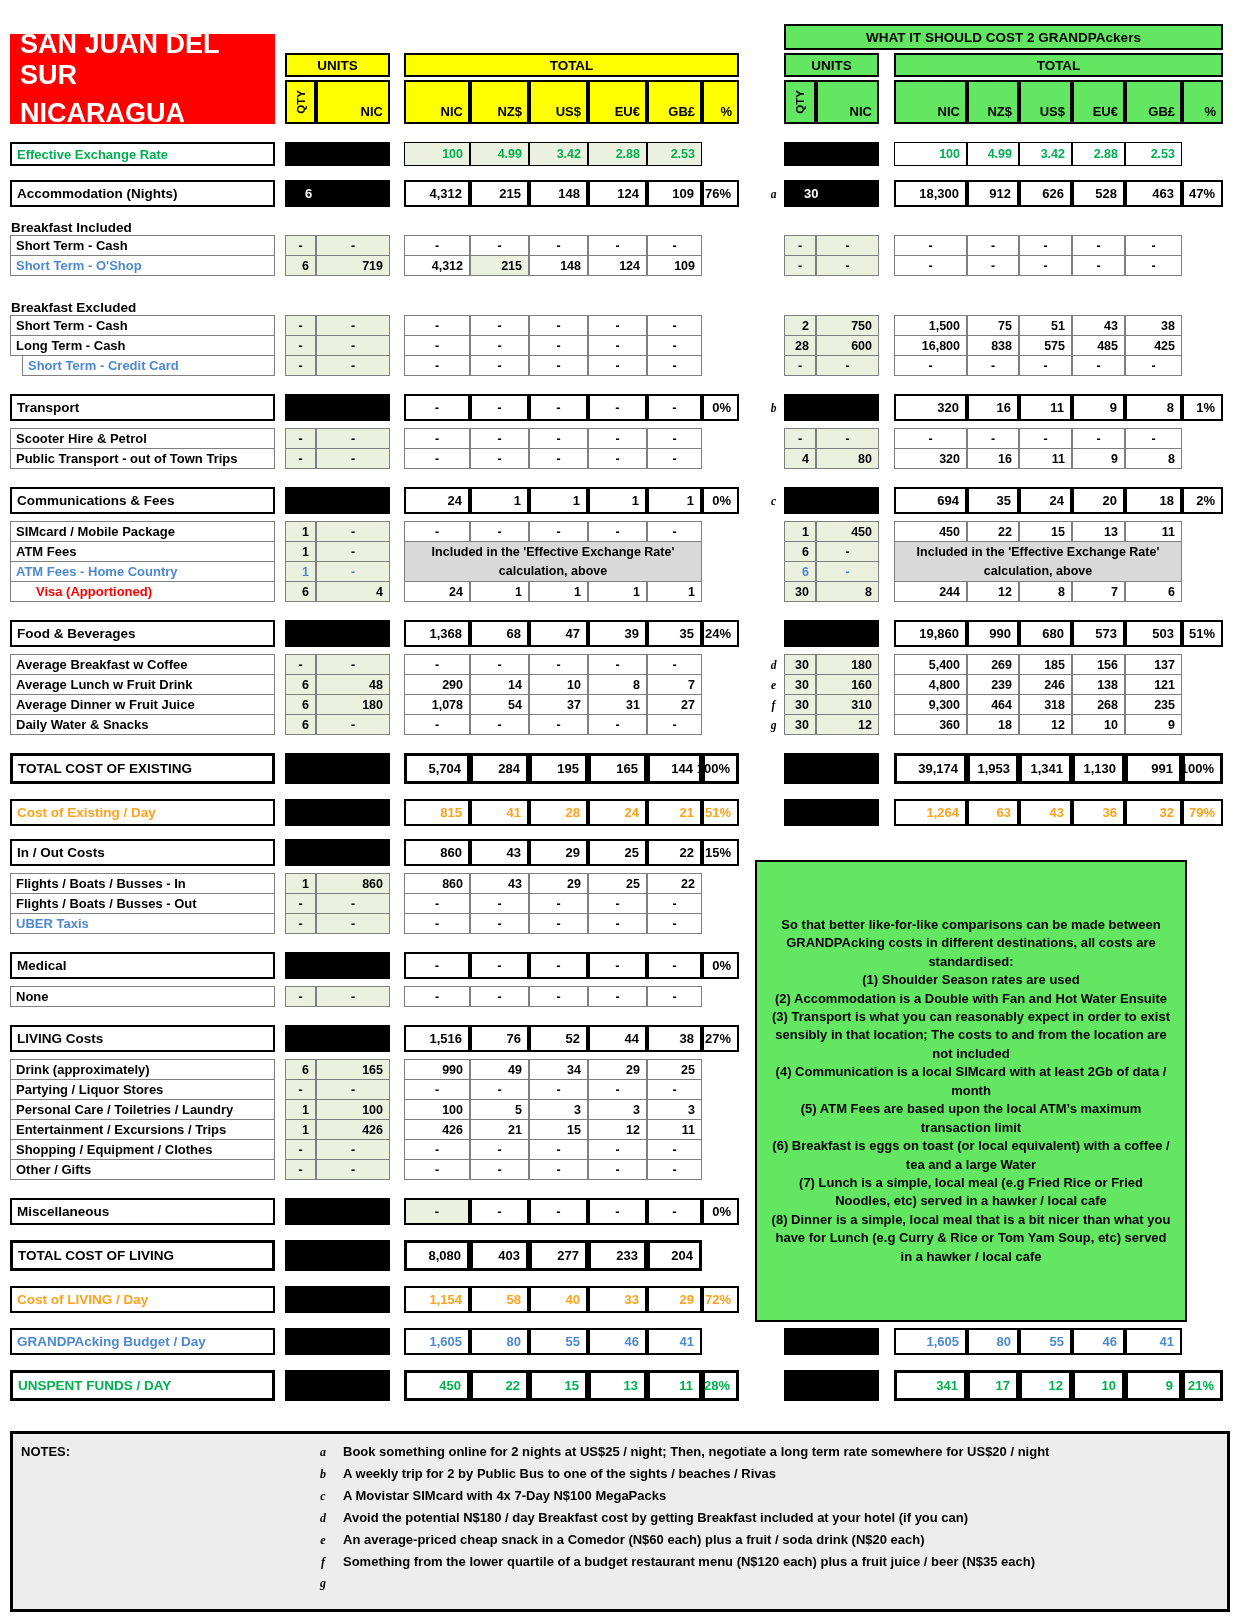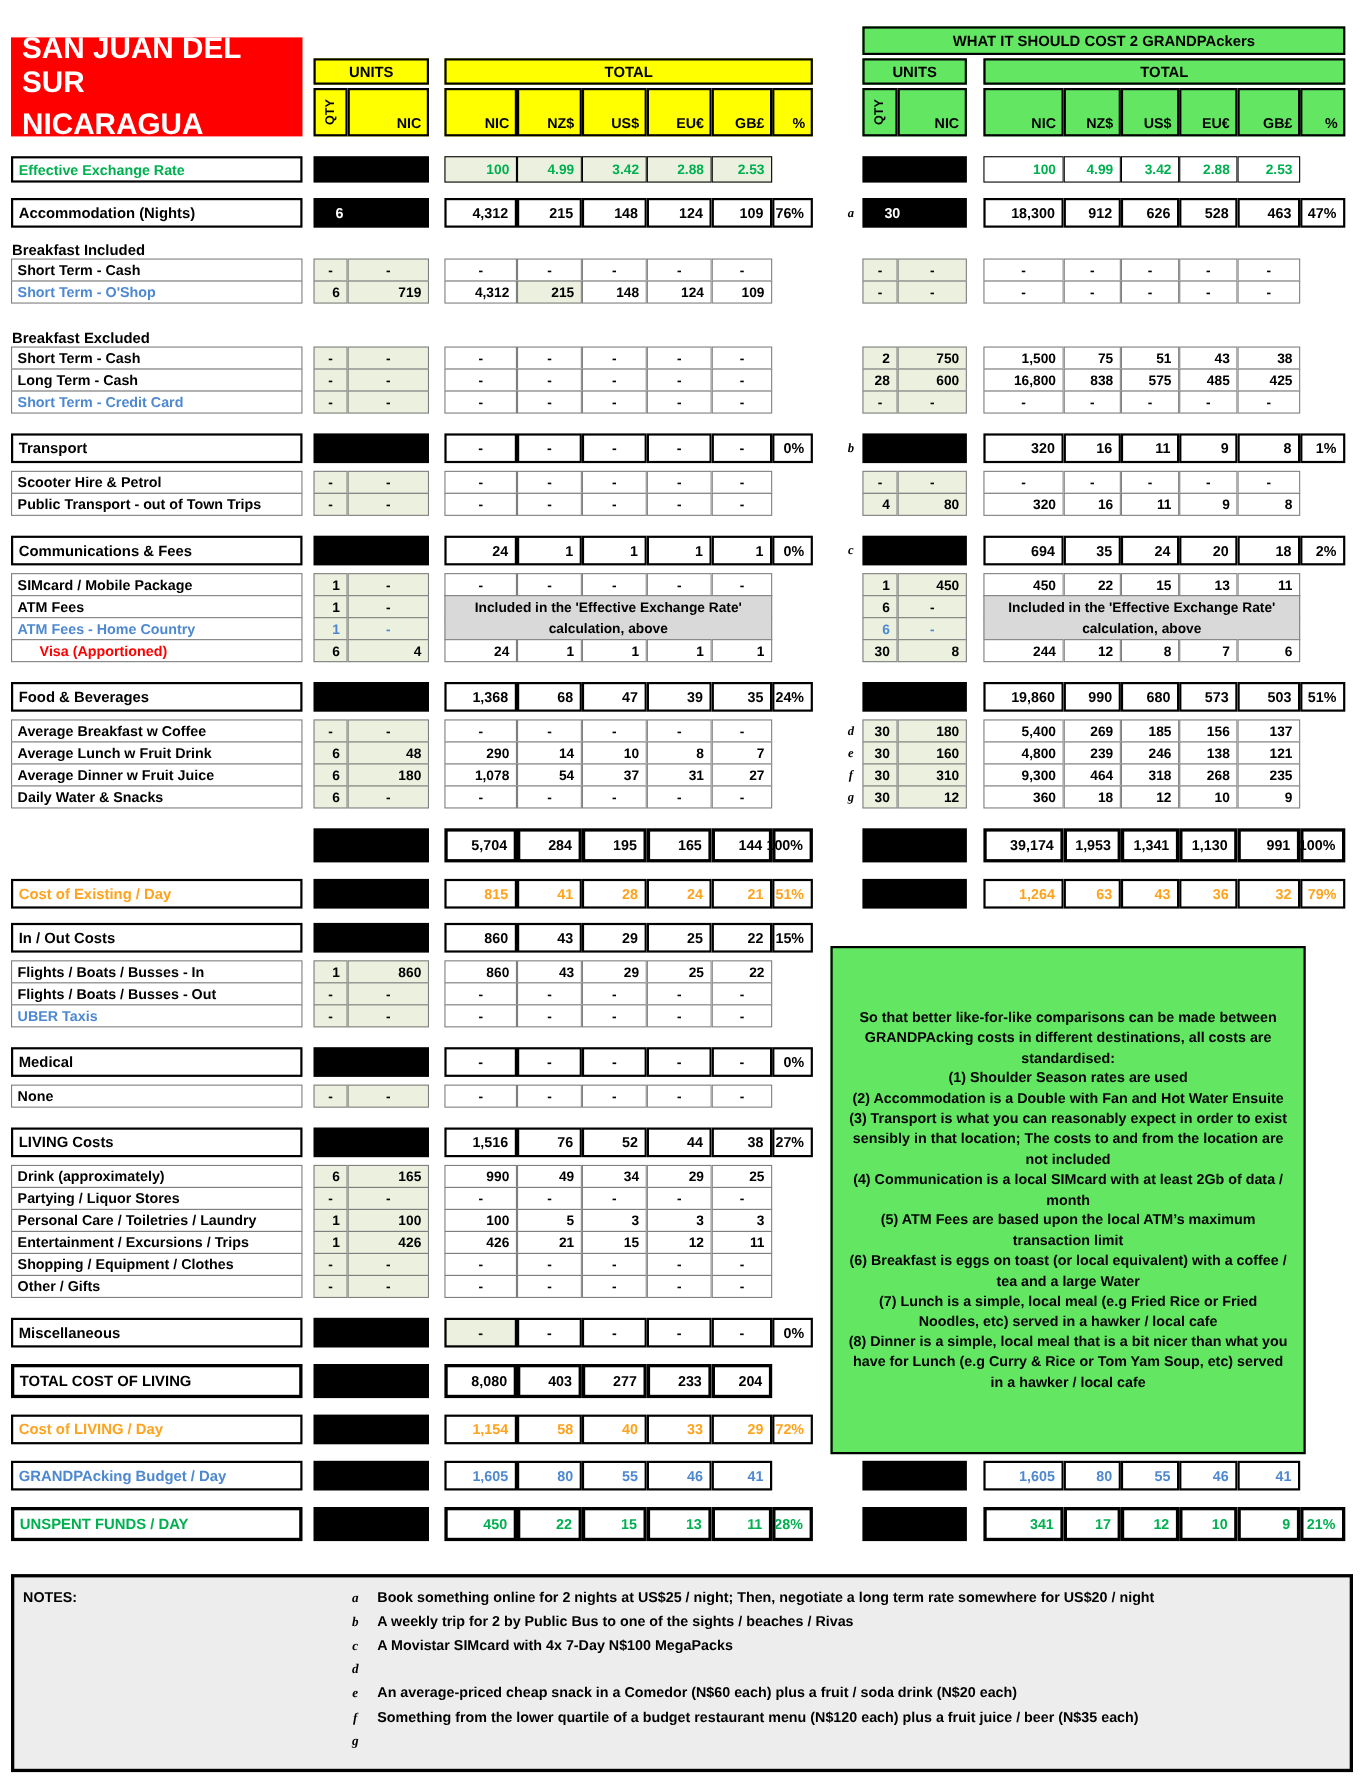--- a/index.html
+++ b/index.html
@@ -225,21 +225,21 @@
         <div class="val dash" style="grid-column: 10;">-</div>
         <div class="u" style="grid-column: 15;">28</div>
         <div class="u" style="grid-column: 16;">600</div>
         <div class="val" style="grid-column: 18;">16,800</div>
         <div class="val" style="grid-column: 19;">838</div>
         <div class="val" style="grid-column: 20;">575</div>
         <div class="val" style="grid-column: 21;">485</div>
         <div class="val" style="grid-column: 22;">425</div>
       </div>
       <div class="grid itm">
-        <div class="label c-blue" style="grid-column: 1 / 2;">Short Term - Credit Card</div>
+        <div class="label c-blue" style="grid-column: 1 / 2; margin-left: 12px;">Short Term - Credit Card</div>
         <div class="u dash" style="grid-column: 3;">-</div>
         <div class="u dash" style="grid-column: 4;">-</div>
         <div class="val dash" style="grid-column: 6;">-</div>
         <div class="val dash" style="grid-column: 7;">-</div>
         <div class="val dash" style="grid-column: 8;">-</div>
         <div class="val dash" style="grid-column: 9;">-</div>
         <div class="val dash" style="grid-column: 10;">-</div>
         <div class="u dash" style="grid-column: 15;">-</div>
         <div class="u dash" style="grid-column: 16;">-</div>
         <div class="val dash" style="grid-column: 18;">-</div>
@@ -460,20 +460,21 @@
         <div class="u" style="grid-column: 15;">30</div>
         <div class="u" style="grid-column: 16;">12</div>
         <div class="val" style="grid-column: 18;">360</div>
         <div class="val" style="grid-column: 19;">18</div>
         <div class="val" style="grid-column: 20;">12</div>
         <div class="val" style="grid-column: 21;">10</div>
         <div class="val" style="grid-column: 22;">9</div>
       </div>
       <div class="sp" style="height: 19px;"></div>
       <div class="grid tot">
+        <div class="label" style="grid-column: 1 / 2;">TOTAL COST OF EXISTING</div>
         <div class="blk" style="grid-column: 3 / 5;"></div>
         <div class="val" style="grid-column: 6;">5,704</div>
         <div class="val" style="grid-column: 7;">284</div>
         <div class="val" style="grid-column: 8;">195</div>
         <div class="val" style="grid-column: 9;">165</div>
         <div class="val" style="grid-column: 10;">144</div>
         <div class="val pct" style="grid-column: 11;">100%</div>
         <div class="blk" style="grid-column: 15 / 17;"></div>
         <div class="val" style="grid-column: 18;">39,174</div>
         <div class="val" style="grid-column: 19;">1,953</div>
@@ -726,20 +727,21 @@
       <div class="note-row">
           <span class="note-key">b</span>
           <span class="note-text">A weekly trip for 2 by Public Bus to one of the sights / beaches / Rivas</span>
         </div>
       <div class="note-row">
           <span class="note-key">c</span>
           <span class="note-text">A Movistar SIMcard with 4x 7-Day N$100 MegaPacks</span>
         </div>
       <div class="note-row">
           <span class="note-key">d</span>
+          <span class="note-text">Avoid the potential N$180 / day Breakfast cost by getting Breakfast included at your hotel (if you can)</span>
         </div>
       <div class="note-row">
           <span class="note-key">e</span>
           <span class="note-text">An average-priced cheap snack in a Comedor (N$60 each) plus a fruit / soda drink (N$20 each)</span>
         </div>
       <div class="note-row">
           <span class="note-key">f</span>
           <span class="note-text">Something from the lower quartile of a budget restaurant menu (N$120 each) plus a fruit juice / beer (N$35 each)</span>
         </div>
       <div class="note-row">

